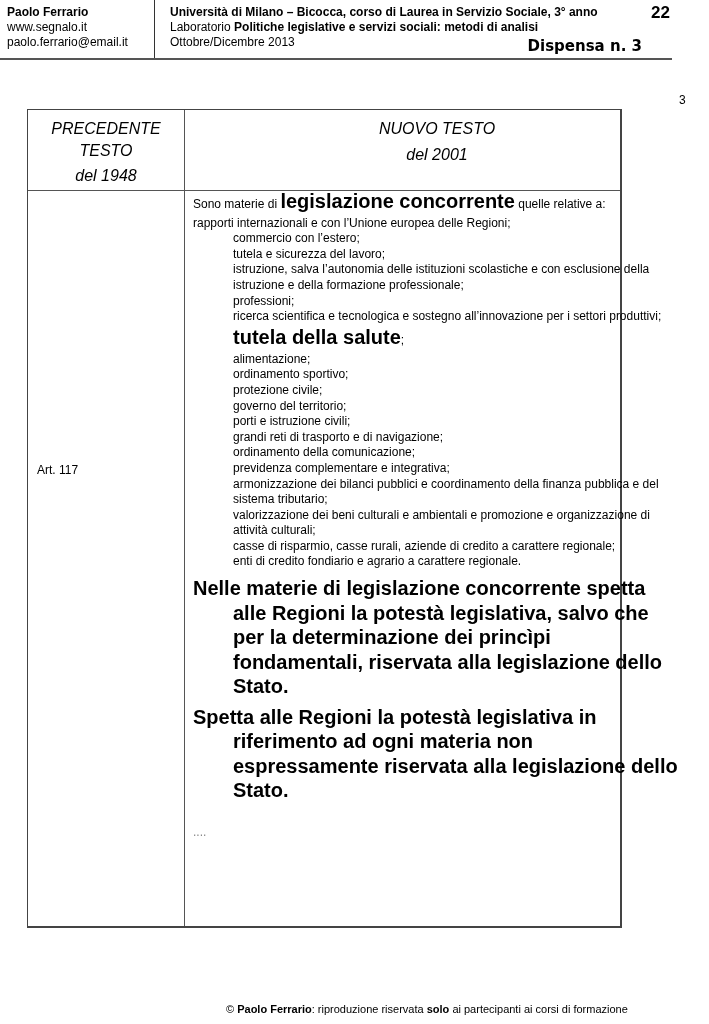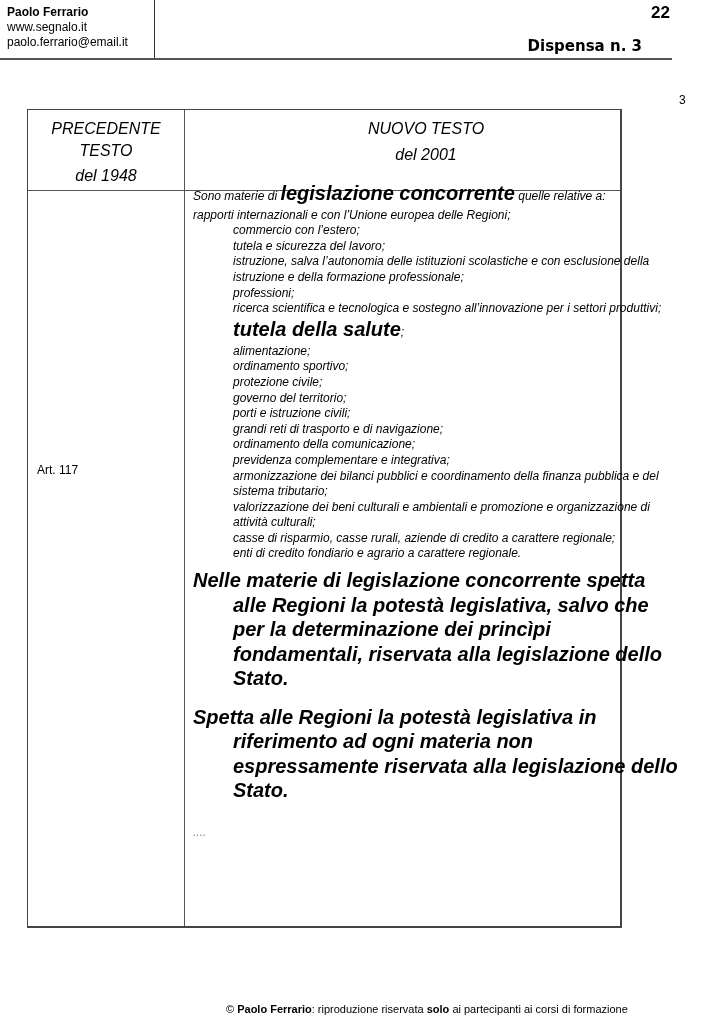--- a/index.html
+++ b/index.html
@@ -11,47 +11,52 @@
   .hdr-right { position:absolute; left:170px; top:5px; font-size:12px; line-height:15px; width:480px; }
   .hdr-right b { font-weight:bold; }
   .page-num { position:absolute; left:651px; top:3px; font-size:17px; font-weight:bold; }
   .dispensa { position:absolute; right:30px; top:37px; font-family:"DejaVu Sans", sans-serif; font-weight:bold; font-size:15px; }
   .small-num { position:absolute; left:679px; top:93px; font-size:12px; }
   .tbl { position:absolute; left:27px; top:109px; width:595px; height:819px; border:1px solid #444; border-right:2px solid #444; border-bottom:2px solid #444; box-sizing:border-box; }
   .vline { position:absolute; left:156px; top:0; width:1px; height:100%; background:#555; }
   .hline { position:absolute; left:0; top:80px; width:100%; height:1px; background:#555; }
   .th-left { position:absolute; left:0; top:8px; width:156px; text-align:center; font-style:italic; font-size:16px; line-height:22px; }
   .th-left .yr { display:block; margin-top:3px; }
-  .th-right { position:absolute; left:146px; top:8px; width:504px; text-align:center; font-style:italic; font-size:16px; line-height:22px; }
+  .th-right { position:absolute; left:157px; top:8px; width:504px; text-align:center; font-style:italic; font-size:16px; line-height:22px; }
   .th-right .yr { display:block; margin-top:4px; }
   .art { position:absolute; left:9px; top:353px; font-size:12px; }
-  .content { position:absolute; left:165px; top:76px; width:490px; font-size:12px; line-height:15.6px;font-style:italic; }
+  .content { position:absolute; left:165px; top:84px; width:490px; font-size:12px; line-height:15.6px; }
   .intro { font-size:12px; }
   .intro .big { font-weight:bold; font-size:20px; }
   .item { padding-left:40px; }
   .item.first { padding-left:0; }
   .salute { padding-left:40px; font-weight:bold; font-size:20px; line-height:24px; }
   .salute .semi { font-weight:normal; font-size:12px; }
   .bigpara { font-weight:bold; font-size:20px; line-height:24.5px; padding-left:40px; text-indent:-40px; }
   .bigpara.p1 { margin-top:6px; }
-  .bigpara.p2 { margin-top:14px; }
+  .bigpara.p2 { margin-top:6px; }
   .dots { margin-top:22px; color:#888; font-size:12px; }
   .footer { position:absolute; left:226px; top:1003px; font-size:11px; }
   .footer b { font-weight:bold; }
 </style>
 </head>
 <body>
 
 <div class="hdr">
   <div class="hdr-left">
     <div class="name">Paolo Ferrario</div>
     <div>www.segnalo.it</div>
     <div>paolo.ferrario@email.it</div>
   </div>
   <div class="hdr-sep"></div>
+  <div class="hdr-right">
+    <div style="font-weight:bold">Università di Milano – Bicocca, corso di  Laurea in Servizio Sociale, 3° anno</div>
+    <div><span>Laboratorio </span><b>Politiche legislative e servizi sociali: metodi di analisi</b></div>
+    <div>Ottobre/Dicembre 2013</div>
+  </div>
   <div class="page-num">22</div>
   <div class="dispensa">Dispensa n. 3</div>
 </div>
 
 <div class="small-num">3</div>
 
 <div class="tbl">
   <div class="vline"></div>
   <div class="hline"></div>
 

